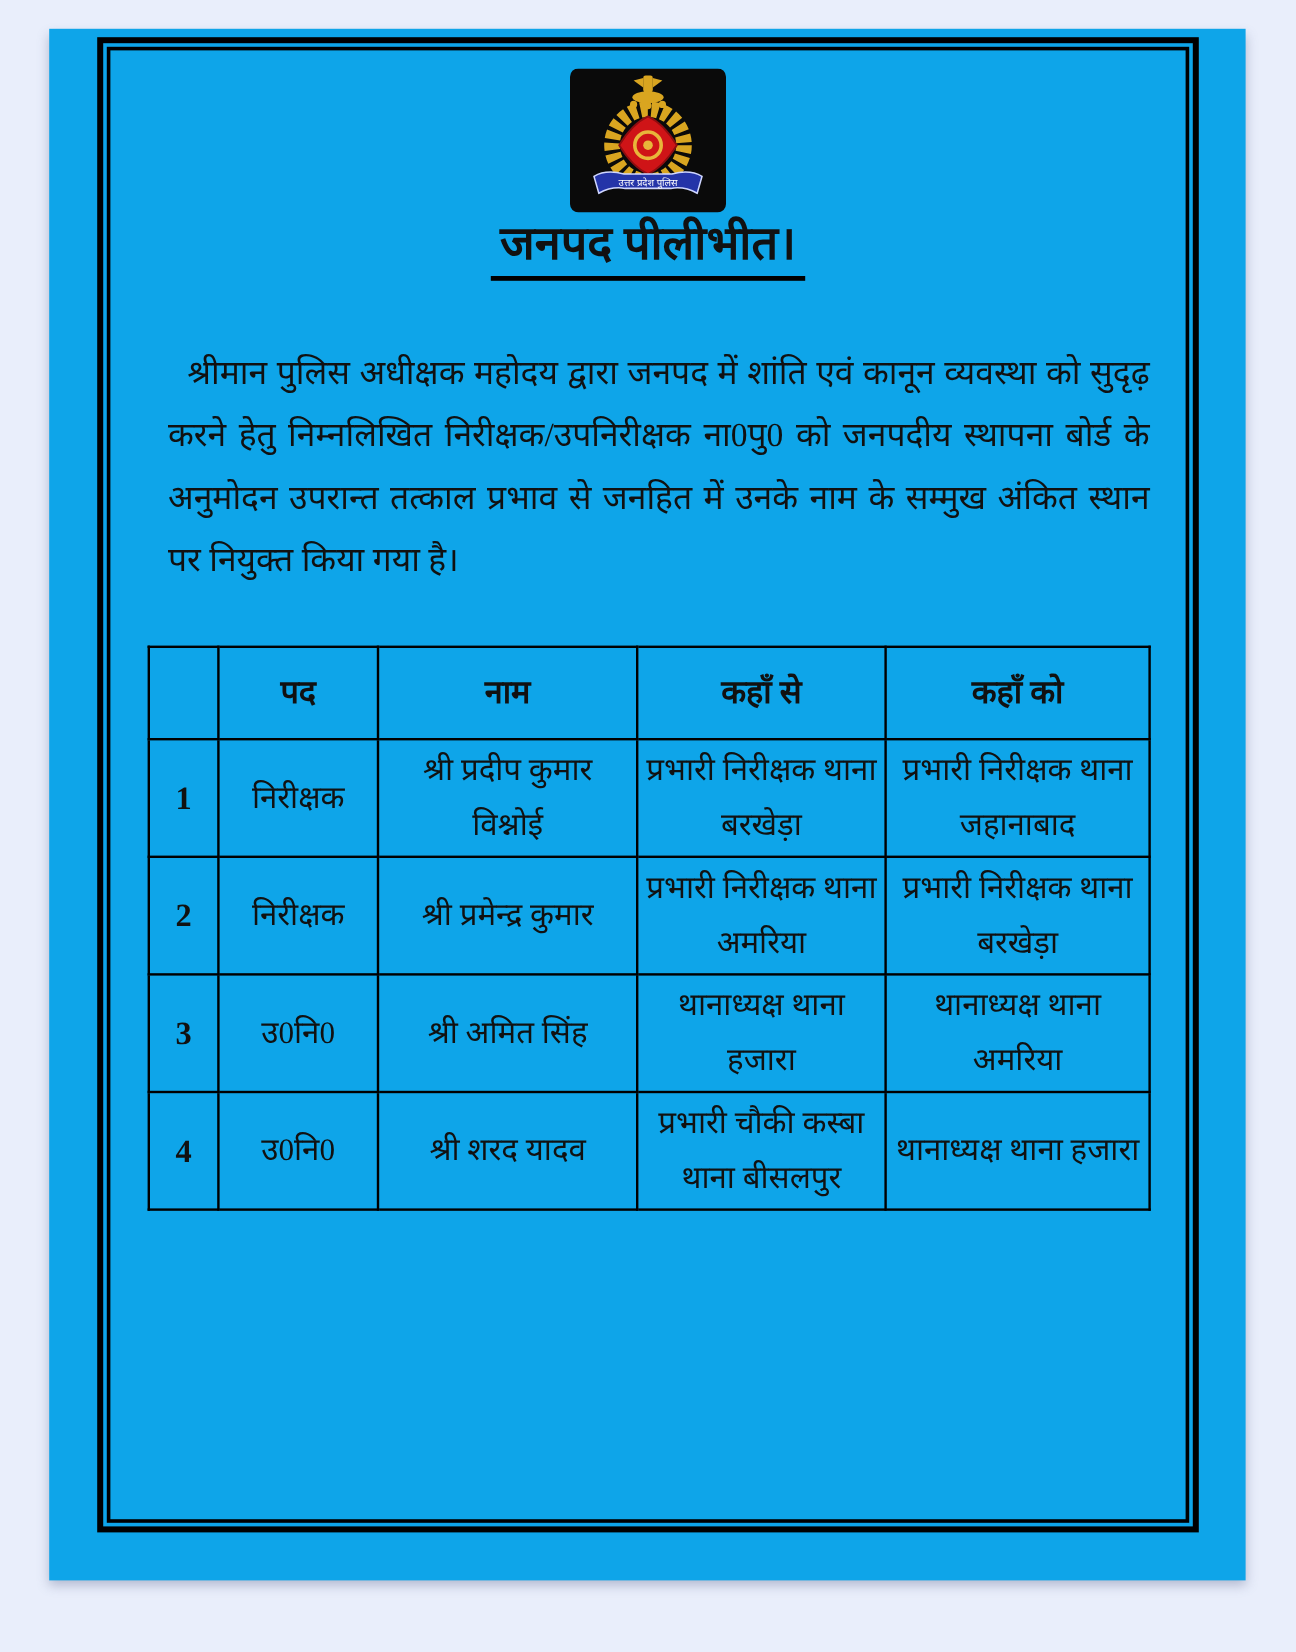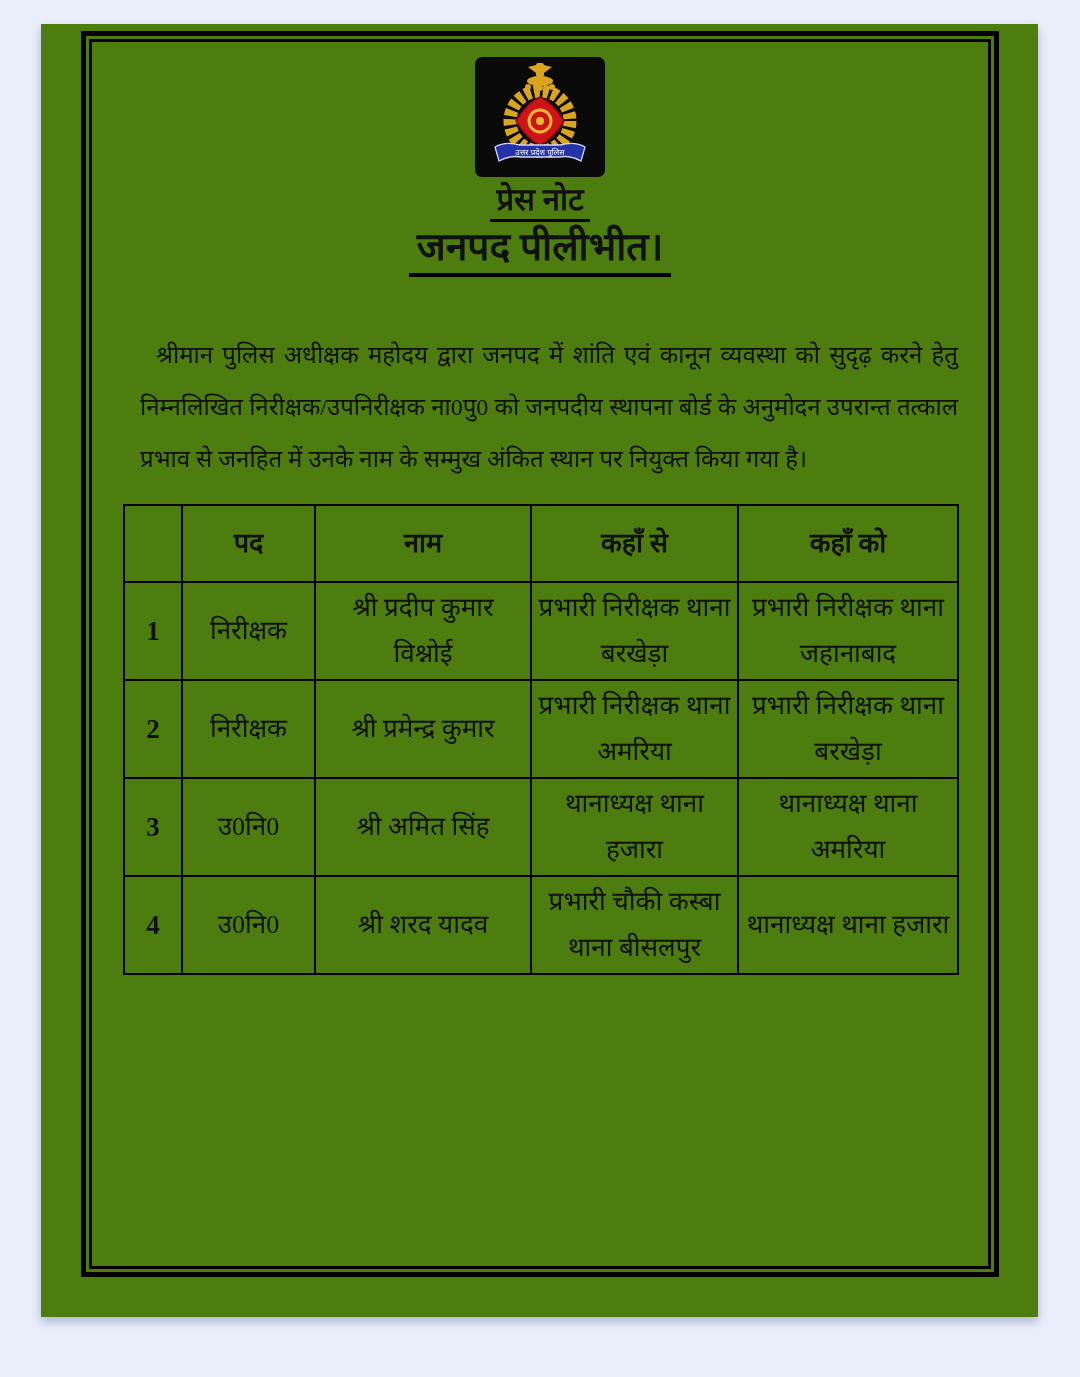--- a/index.html
+++ b/index.html
@@ -7,21 +7,21 @@
     width: 1080px; height: 1377px;
     overflow: hidden;
     background: #e9eefb;
     font-family: "Liberation Serif", "DejaVu Serif", serif;
     color: #111;
   }
   .paper {
     position: absolute;
     left: 41px; top: 24px;
     width: 997px; height: 1293px;
-    background: #4d7c0f;
+    background: #0ea5e9;
     box-shadow: 0 5px 9px rgba(110,120,155,0.45);
   }
   .frame {
     position: absolute;
     left: 40px; top: 7px; right: 39px; bottom: 40px;
     border: 5px solid #000;
     padding: 3px;
   }
   .frame-inner {
     width: 100%; height: 100%;
@@ -48,25 +48,25 @@
     font-size: 39px;
     font-weight: bold;
     border-bottom: 4px solid #000;
     padding: 0 8px 4px 8px;
     line-height: 1.1;
   }
   .body-text {
     margin: 52px 30px 0 48px;
     text-align: justify;
     text-indent: 16px;
-    font-size: 24px;
+    font-size: 28px;
     line-height: 52px;
   }
   table.transfer {
-    margin: 19px 0 0 31px;
+    margin: 44px 0 0 31px;
     border-collapse: collapse;
     table-layout: fixed;
     width: 834px;
   }
   table.transfer th, table.transfer td {
     border: 2px solid #000;
     text-align: center;
     vertical-align: middle;
     font-size: 26px;
     line-height: 46px;
@@ -105,23 +105,20 @@
         <circle cx="65" cy="64" r="30" fill="none" stroke="#d9a520" stroke-width="13" stroke-dasharray="6 3"></circle>
 
         <path d="M65 40 Q78 46 89 64 Q78 82 65 88 Q52 82 41 64 Q52 46 65 40 Z" fill="#cf1417" stroke="#8e0d0f" stroke-width="1.5"></path>
         <circle cx="65" cy="64" r="11" fill="none" stroke="#e8b63a" stroke-width="3"></circle>
         <circle cx="65" cy="64" r="4" fill="#e8b63a"></circle>
 
         <path d="M20 90 Q30 84 45 88 L85 88 Q100 84 110 90 L106 104 Q95 98 84 100 L46 100 Q35 98 24 104 Z" fill="#2434a8" stroke="#cfd6ff" stroke-width="1.3"></path>
         <text x="65" y="98" text-anchor="middle" font-size="8" fill="#ffffff" font-family="Liberation Sans, sans-serif">उत्तर प्रदेश पुलिस</text>
       </svg>
 
-      <div class="title-wrap">
-        <span class="doc-title">प्रेस नोट</span>
-      </div>
       <div class="doc-subtitle-wrap">
         <span class="doc-subtitle">जनपद पीलीभीत।</span>
       </div>
 
       <p class="body-text">श्रीमान पुलिस अधीक्षक महोदय द्वारा जनपद में शांति एवं कानून व्यवस्था को सुदृढ़ करने हेतु निम्नलिखित निरीक्षक/उपनिरीक्षक ना0पु0 को जनपदीय स्थापना बोर्ड के अनुमोदन उपरान्त तत्काल प्रभाव से जनहित में उनके नाम के सम्मुख अंकित स्थान पर नियुक्त किया गया है।</p>
 
       <table class="transfer">
         <colgroup>
           <col class="c-sn">
             <col class="c-pad">

